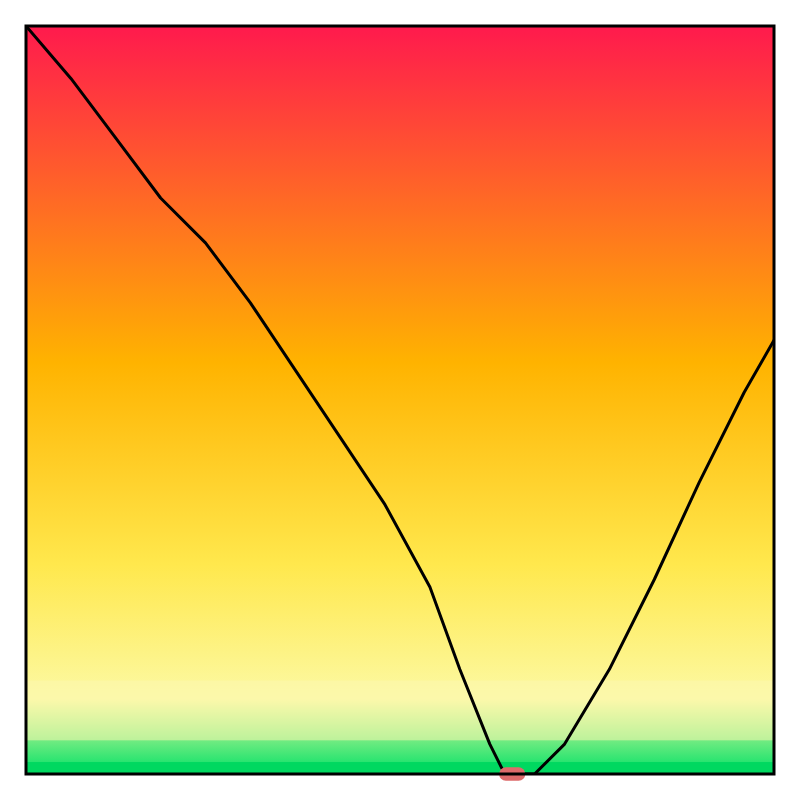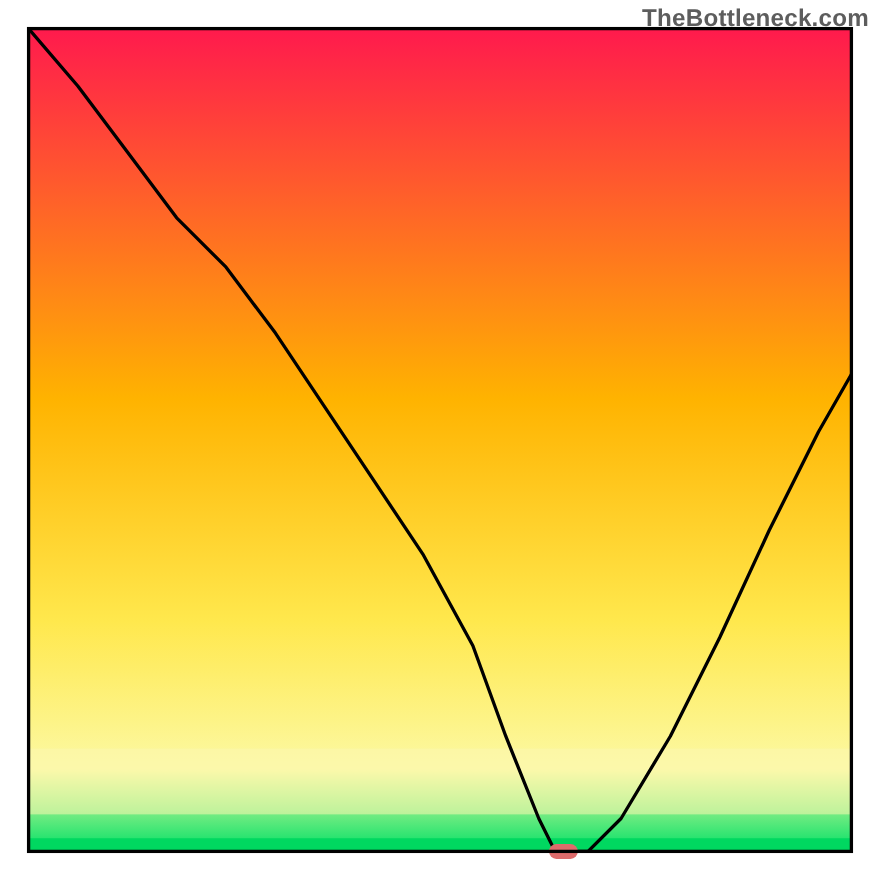--- a/index.html
+++ b/index.html
@@ -53,14 +53,13 @@
 
     <rect id="green-strip" x="26" y="762.032" width="748" height="11.968" fill="#00d860"></rect>
 
     <path id="curve-path" fill="none" stroke="#000000" stroke-width="3" stroke-linejoin="round" stroke-linecap="round" clip-path="url(#plot-clip)" d="M26.0 26.0 L70.9 78.4 L115.8 138.2 L160.6 198.0 L205.5 242.9 L250.4 302.8 L295.3 370.1 L340.2 437.4 L385.0 504.7 L429.9 587.0 L459.8 669.3 L489.8 744.1 L504.7 774.0 L534.6 774.0 L564.6 744.1 L609.4 669.3 L654.3 579.5 L699.2 482.3 L744.1 392.5 L774.0 340.2"></path>
 
     <rect id="marker-rect" rx="6.7" ry="6.7" fill="#dd6b6b" x="499.1" y="767.3" width="26.2" height="13.5"></rect>
 
     <rect id="frame-rect" x="26" y="26" width="748" height="748" fill="none" stroke="#000000" stroke-width="3"></rect>
   </svg>
 
-  <div class="attribution">TheBottleneck.com</div>
 </div>
 
 </body></html>

